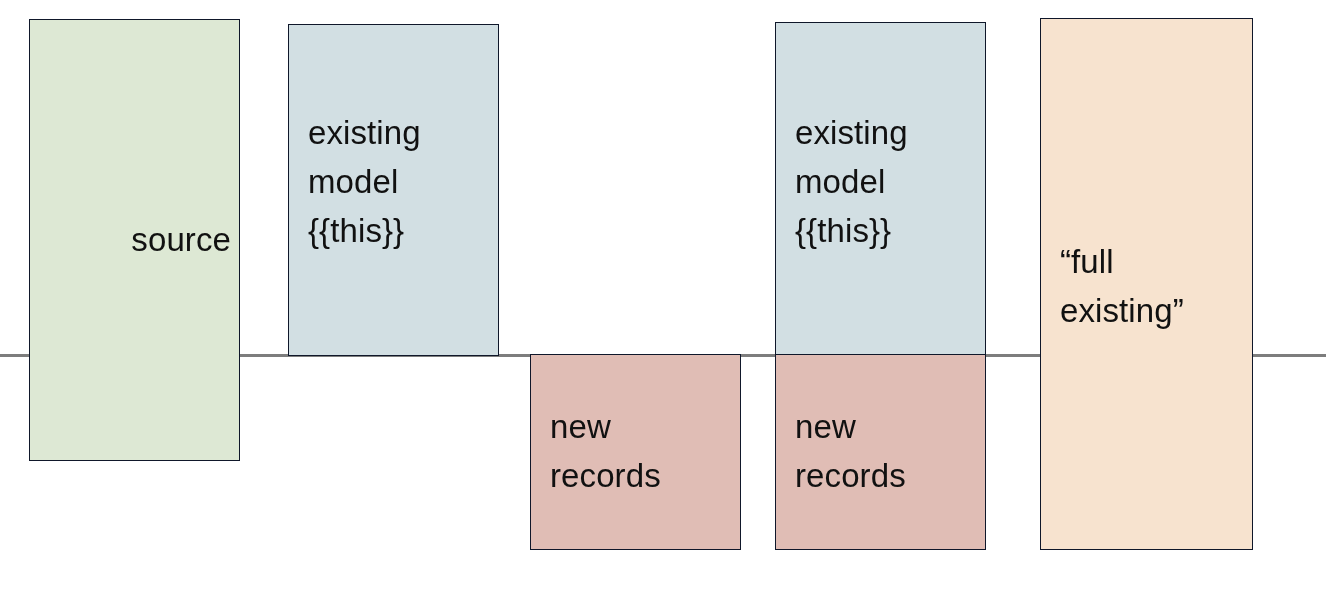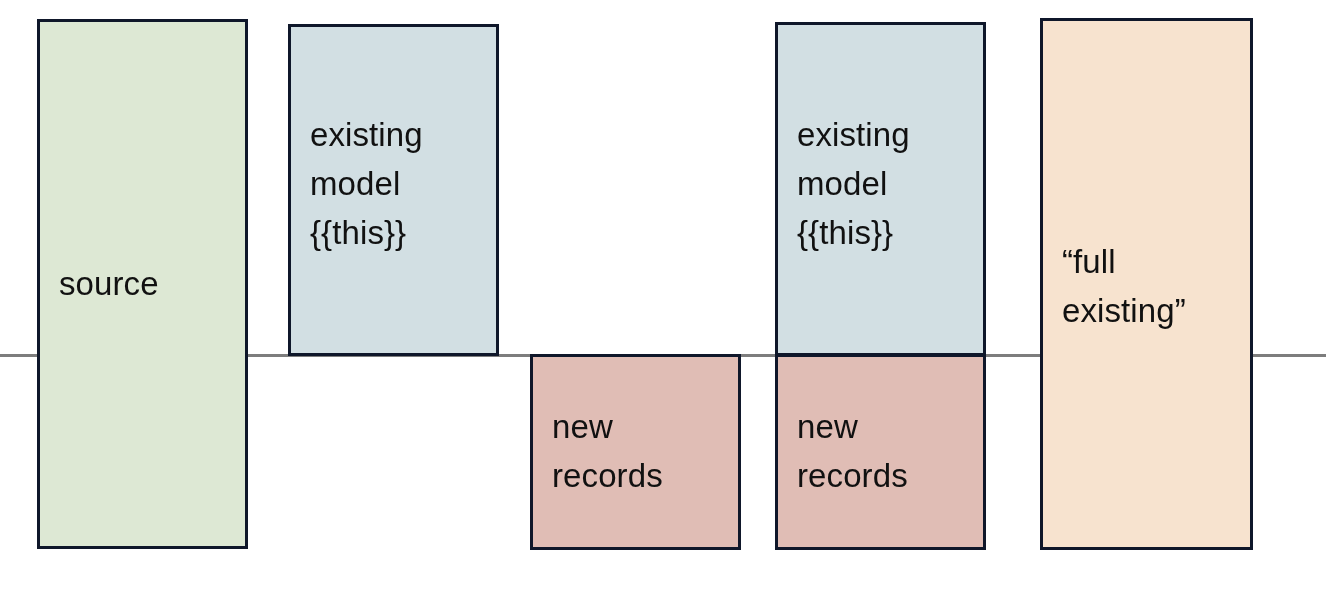--- a/index.html
+++ b/index.html
@@ -26,44 +26,45 @@
     left: 0;
     width: 1326px;
     height: 3px;
     background: #7d7d7d;
   }
 
   
   .box {
     position: absolute;
     box-sizing: border-box;
-    border: 3px solid #0f172a;
+    border: 1px solid #0f172a;
     display: flex;
     align-items: center;
     justify-content: flex-start;
   }
 
   .box-label {
     display: block;
     padding-left: 19px;
     padding-right: 8px;
     font-size: 33px;
     line-height: 1.48;
     color: #111111;
     white-space: pre-line;
     text-align: left;
     letter-spacing: 0.1px;
   }
 
   
   #box-source {
-    left: 37px;  top: 19px;
-    width: 211px; height: 530px;
+    left: 29px;  top: 19px;
+    width: 211px; height: 442px;
     background: #dde8d4;
     z-index: 3;
+    justify-content: flex-end;
   }
   #box-existing-model-1 {
     left: 288px; top: 24px;
     width: 211px; height: 332px;
     background: #d2dfe3;
     z-index: 3;
   }
   #box-existing-model-1 .box-label { align-self: flex-start; margin-top: 84px; }
 
   #box-new-records-1 {

